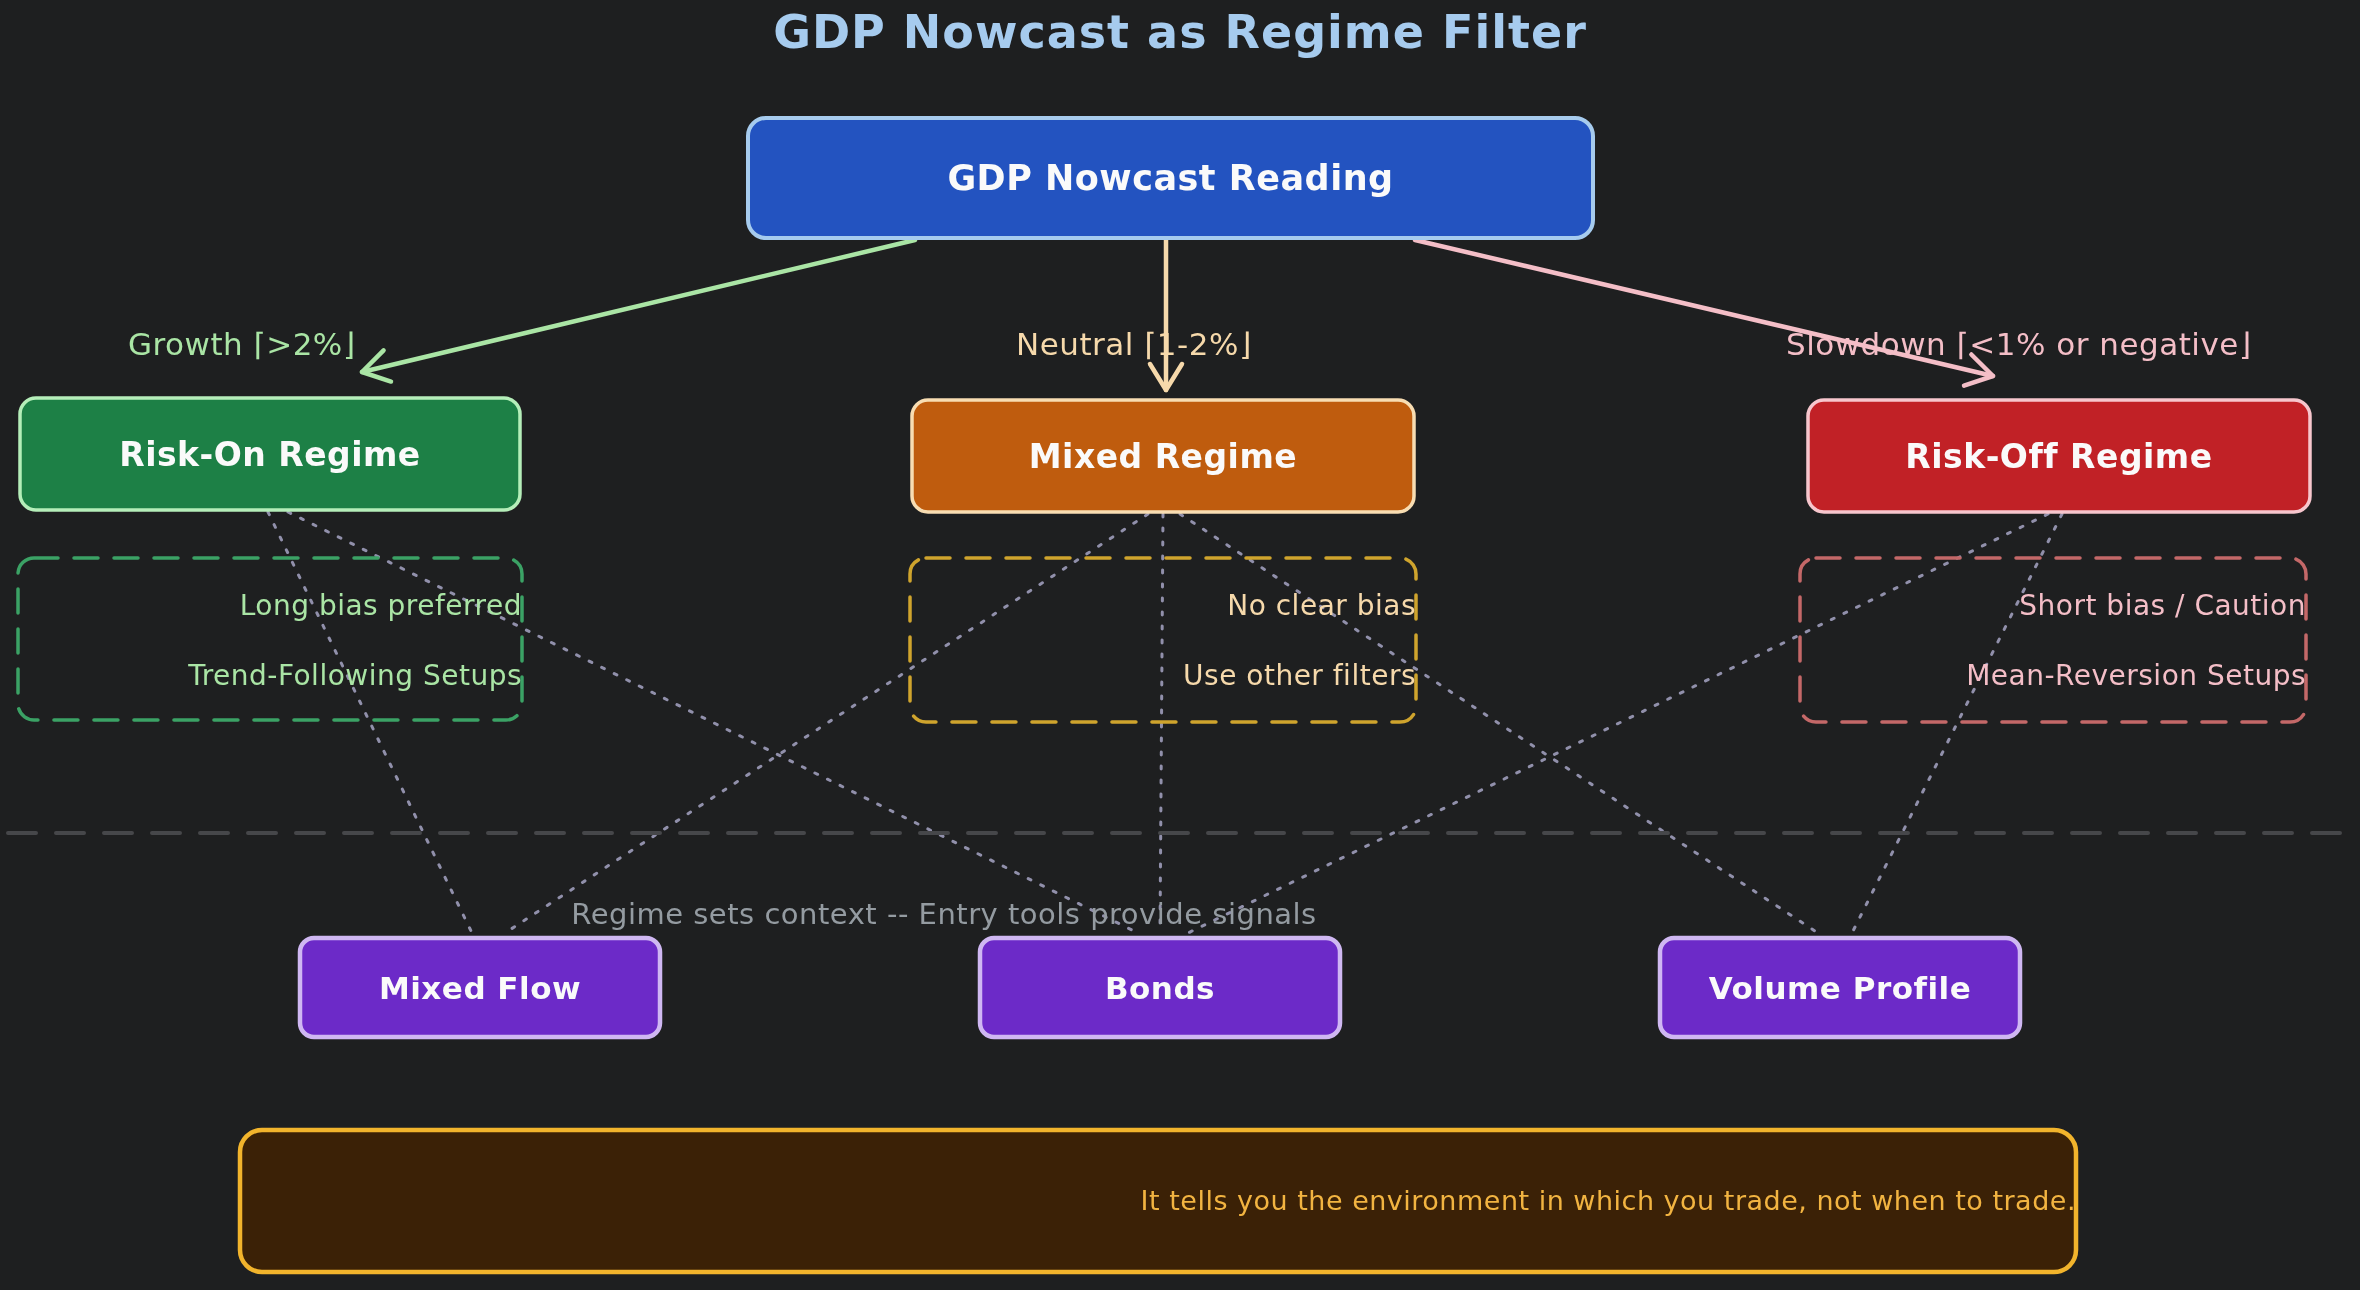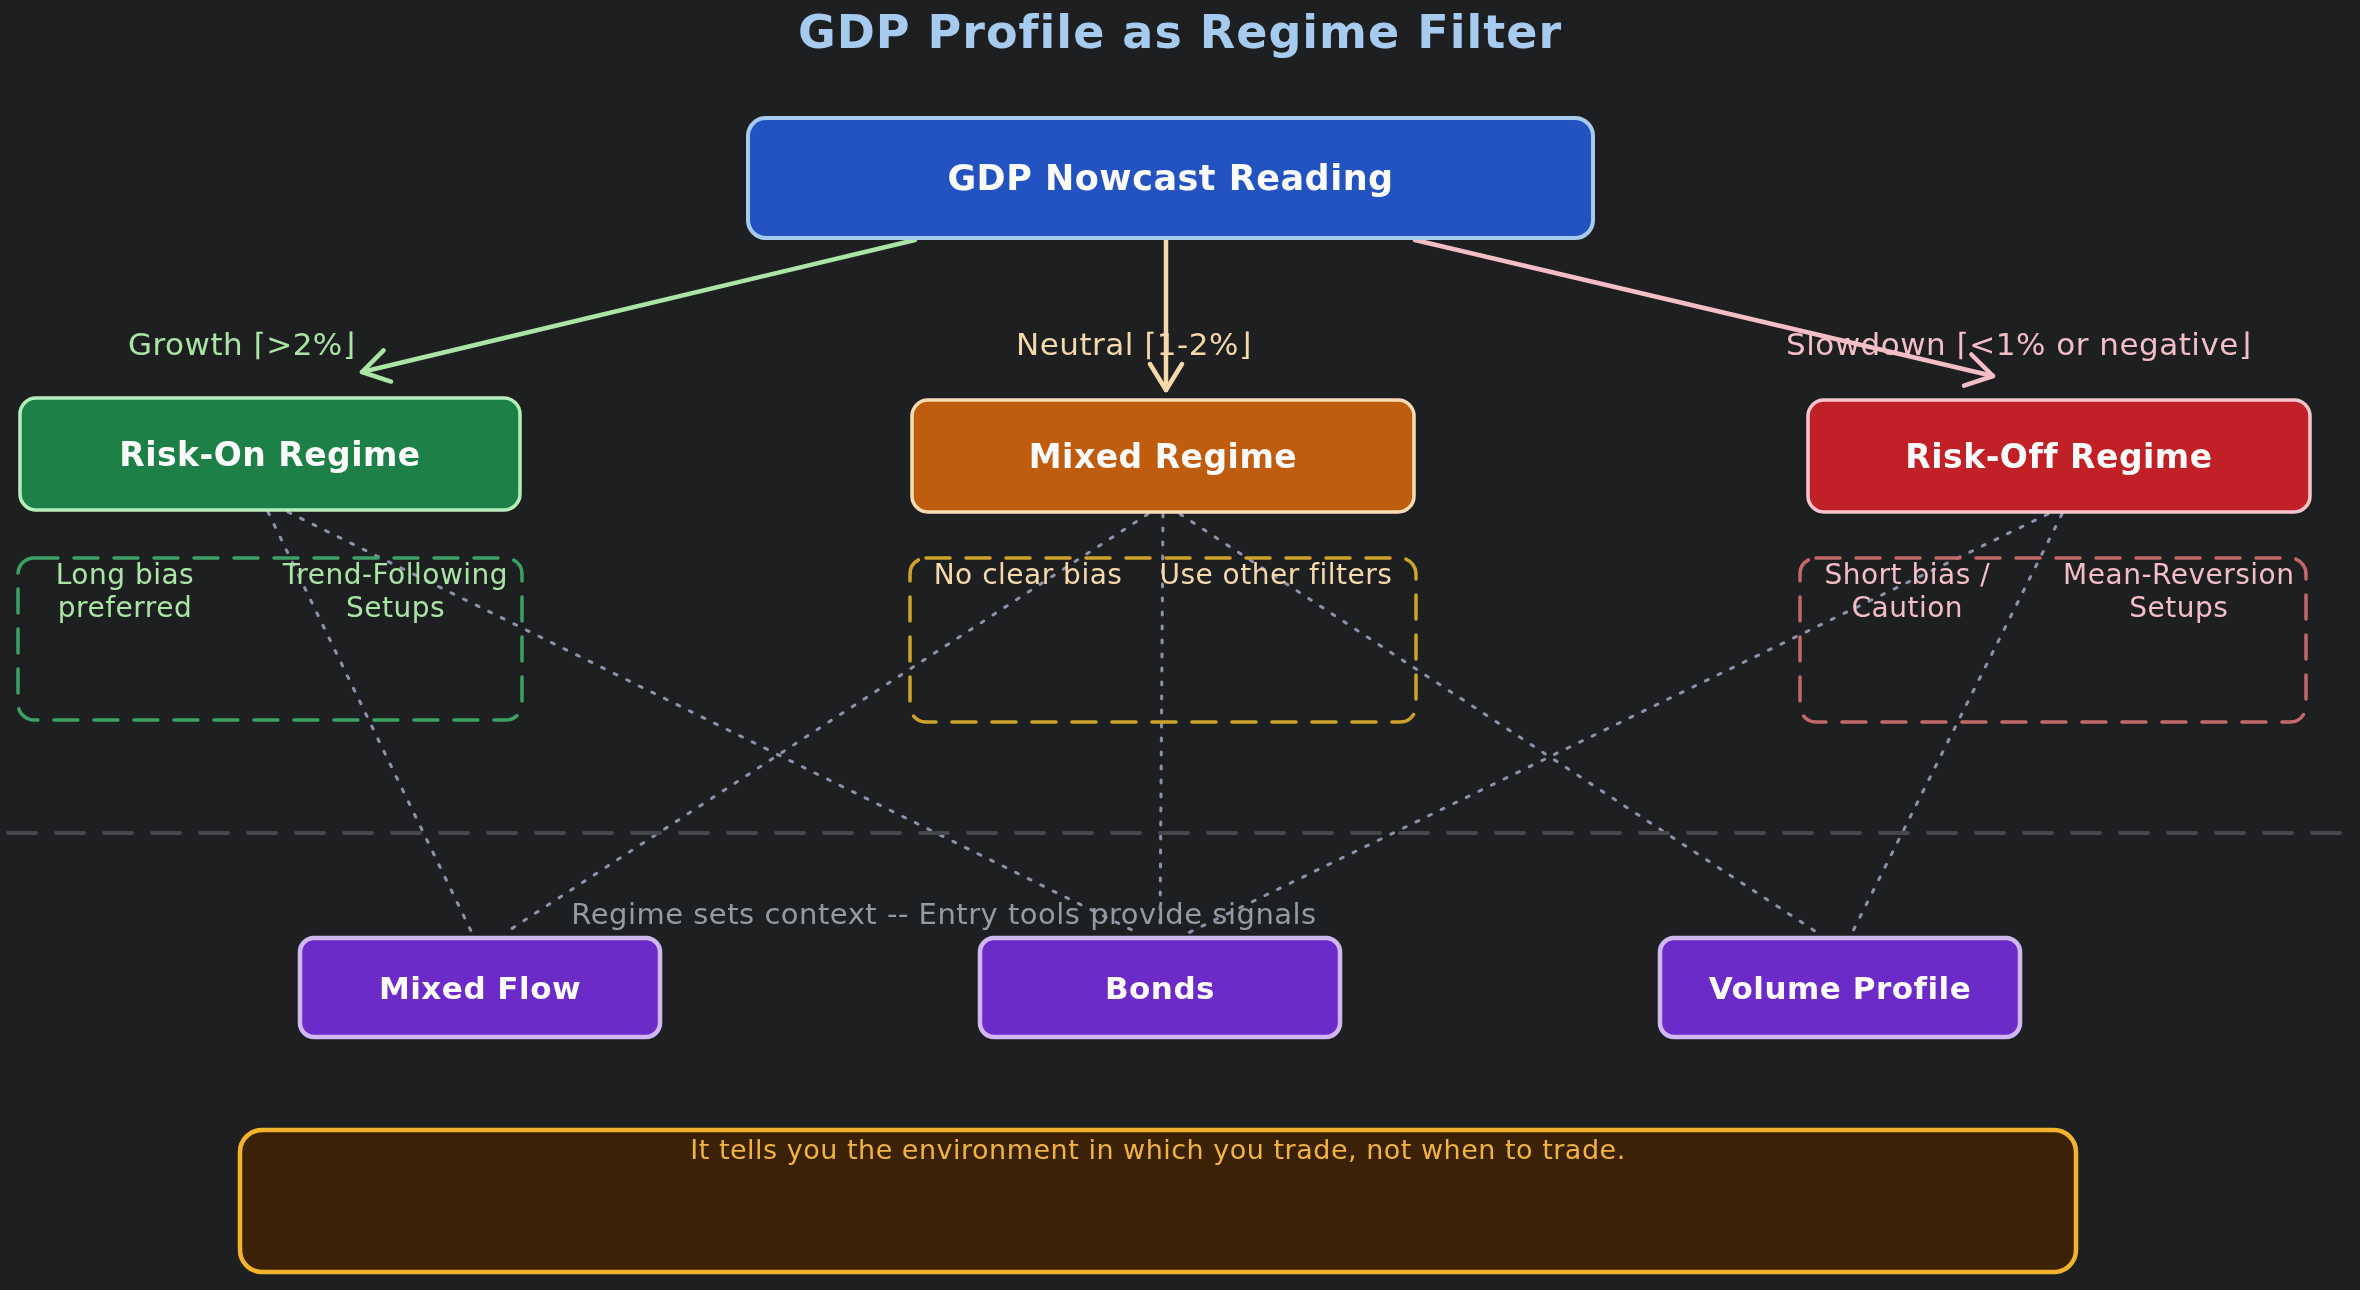--- a/index.html
+++ b/index.html
@@ -3,21 +3,21 @@
 <meta charset="utf-8">
 <style>
   html,body{margin:0;padding:0}
   body{
     width:2360px;height:1290px;position:relative;overflow:hidden;
     background:var(--bg,#1e1f20);
     font-family:"DejaVu Sans",sans-serif;
   }
   .abs{position:absolute}
   .center{display:flex;align-items:center;justify-content:center;text-align:center}
-  .col{display:flex;flex-direction:row;align-items:flex-start;justify-content:center;text-align:center}
+  .col{display:flex;flex-direction:column;align-items:flex-end;justify-content:center;text-align:center}
 
   
   #diagram-svg{position:absolute;left:0;top:0}
   .arrow{fill:none;stroke-width:4.5;stroke-linecap:round}
   .arrow.g{stroke:var(--green-text);marker-end:url(#ah-green)}
   .arrow.c{stroke:var(--cream-text);marker-end:url(#ah-cream)}
   .arrow.p{stroke:var(--pink-text);marker-end:url(#ah-pink)}
   .ah{fill:none;stroke-width:4.5;stroke-linecap:round;stroke-linejoin:round}
   .ah.g{stroke:var(--green-text)}
   .ah.c{stroke:var(--cream-text)}
@@ -97,21 +97,21 @@
   <rect class="rect-riskoff" x="1808" y="400" width="502" height="112" rx="16"></rect>
   <rect class="dashedrect dash-g" x="18" y="558" width="504" height="162" rx="16"></rect>
   <rect class="dashedrect dash-y" x="910" y="558" width="506" height="164" rx="16"></rect>
   <rect class="dashedrect dash-r" x="1800" y="558" width="506" height="164" rx="16"></rect>
   <rect class="rect-tool" x="300" y="938" width="360" height="99" rx="14"></rect>
   <rect class="rect-tool" x="980" y="938" width="360" height="99" rx="14"></rect>
   <rect class="rect-tool" x="1660" y="938" width="360" height="99" rx="14"></rect>
   <rect class="rect-note" x="240" y="1130" width="1836" height="142" rx="22"></rect>
 </svg>
 
-<div class="abs center title">GDP Profile as Regime Filter</div>
+<div class="abs center title">GDP Nowcast as Regime Filter</div>
 
 <div class="abs center node-label gdp-label">GDP Nowcast Reading</div>
 
 <div class="abs branch-label bl-growth">Growth ⌈&gt;2%⌋</div>
 <div class="abs branch-label bl-neutral">Neutral ⌈1-2%⌋</div>
 <div class="abs branch-label bl-slowdown">Slowdown ⌈&lt;1% or negative⌋</div>
 
 <div class="abs center node-label regime-label rl-on">Risk-On Regime</div>
 <div class="abs center node-label regime-label rl-mixed">Mixed Regime</div>
 <div class="abs center node-label regime-label rl-off">Risk-Off Regime</div>

